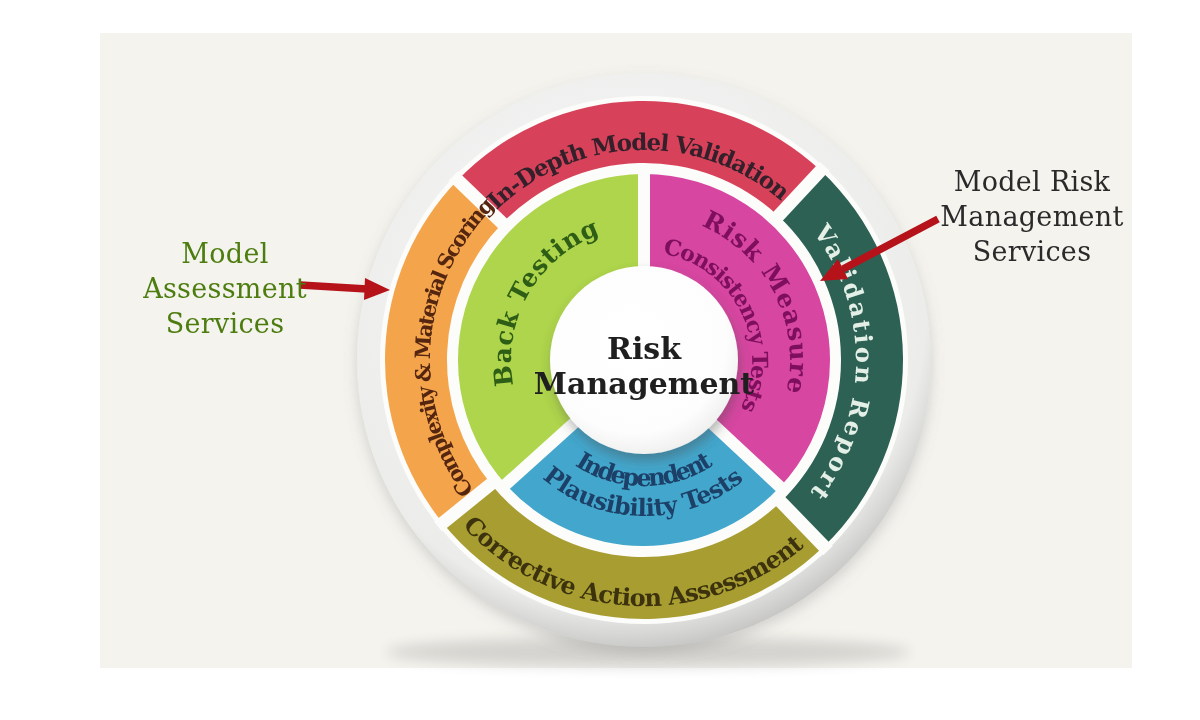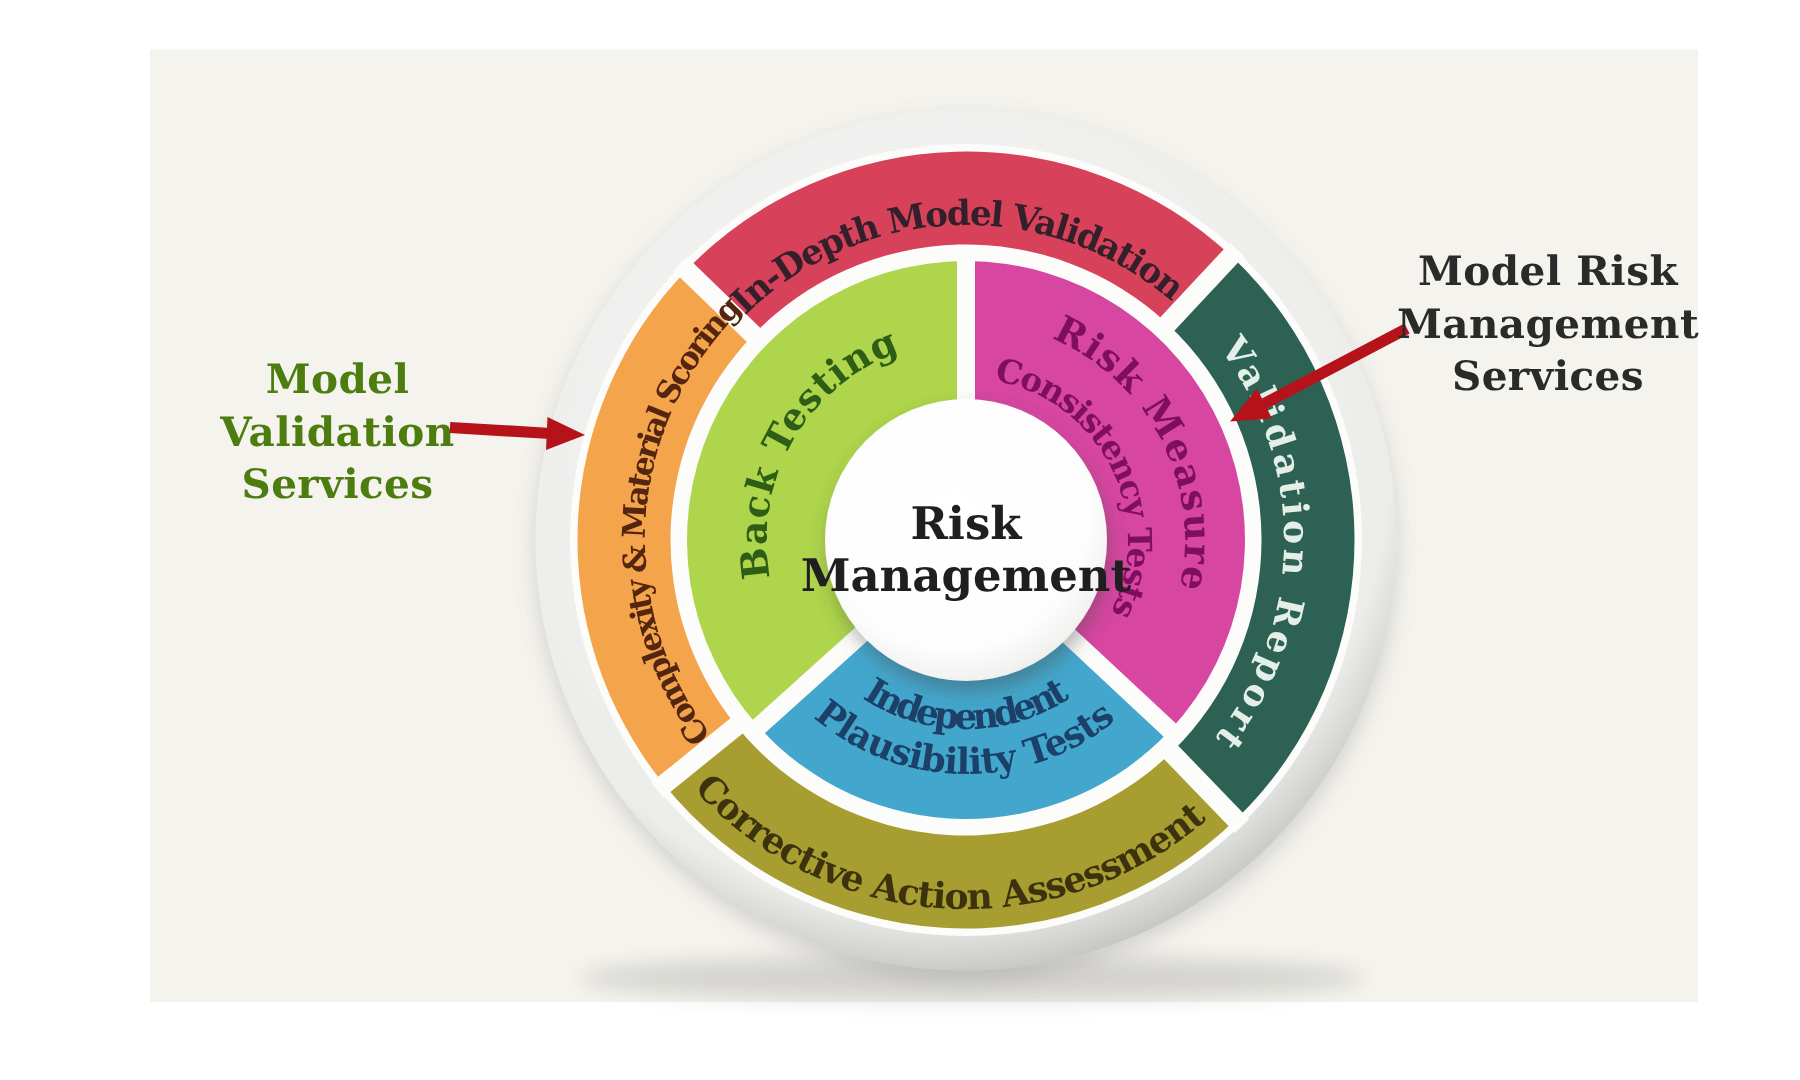--- a/index.html
+++ b/index.html
@@ -1,20 +1,20 @@
 <!DOCTYPE html>
 <html><head>
 <meta charset="utf-8">
 <style>
   html,body{margin:0;padding:0;width:1200px;height:720px;background:#ffffff;overflow:hidden;
             font-family:"DejaVu Serif", serif;}
   .panel{position:absolute;left:100px;top:33px;width:1032px;height:635px;}
   svg{position:absolute;left:0;top:0;}
   svg text{font-family:"DejaVu Serif", serif;font-weight:700;}
-  .side-label{position:absolute;text-align:center;font-weight:700;font-size:27px;line-height:35px;
+  .side-label{position:absolute;text-align:center;font-weight:400;font-size:27px;line-height:35px;
               transform:translateX(-50%);letter-spacing:.3px;}
   .side-label div{white-space:nowrap;}
 </style>
 </head>
 <body style="background: rgb(255, 255, 255);">
 
 <div class="panel" id="panel" style="background: rgb(244, 243, 238);"></div>
 
 <svg id="wheel-svg" width="1200" height="720" viewBox="0 0 1200 720">
   <defs>
@@ -88,21 +88,21 @@
   </g>
 
   <g>
     <line x1="938" y1="219" x2="843" y2="269" stroke-width="7.5" stroke="#b5121a"></line>
     <polygon points="820,281 838,259 848,279" fill="#b5121a"></polygon>
   </g>
 </svg>
 
 <div class="side-label" id="label-left" style="left: 225px; top: 236px; color: #4d7c0f;">
   <div>Model</div>
-  <div>Validation</div>
+  <div>Assessment</div>
   <div>Services</div>
 </div>
 
 <div class="side-label" id="label-right" style="left: 1032px; top: 164px; color: rgb(42, 42, 42);">
   <div>Model Risk</div>
   <div>Management</div>
   <div>Services</div>
 </div>
 
 </body></html>

